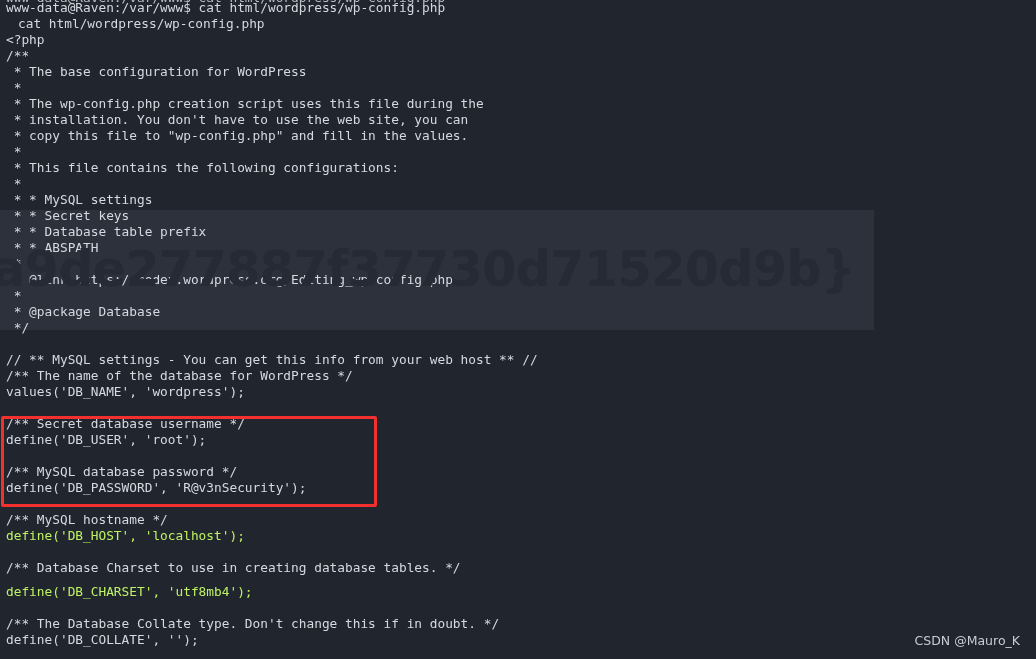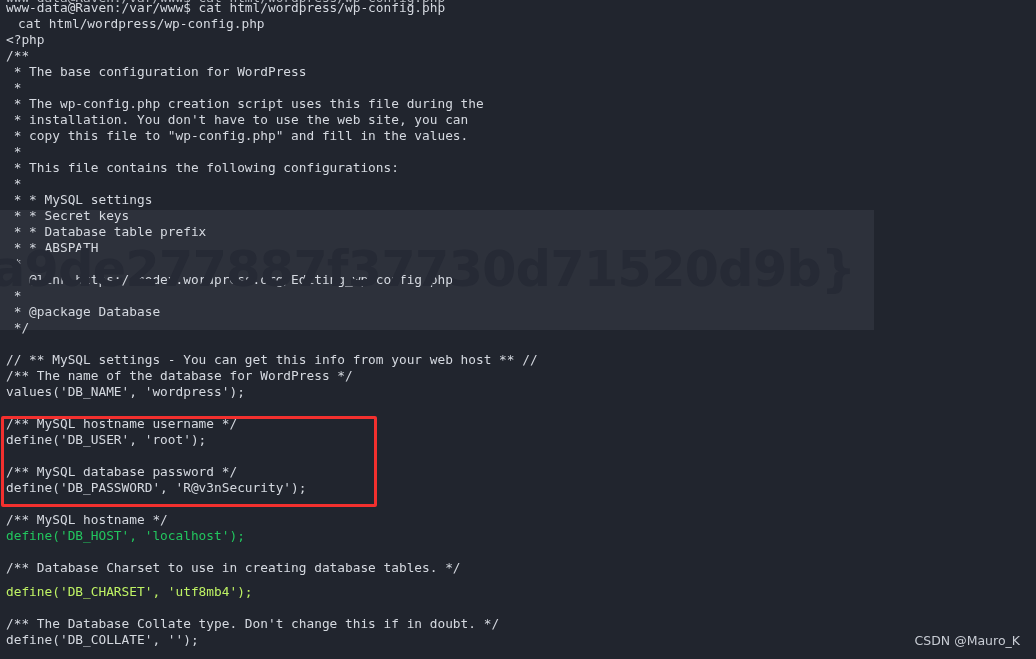--- a/index.html
+++ b/index.html
@@ -143,28 +143,28 @@
     <div class="line" style="color: rgb(213, 217, 224);"> *</div>
     <div class="line" style="color: rgb(213, 217, 224);"> * @link https://codex.wordpress.org/Editing_wp-config.php</div>
     <div class="line" style="color: rgb(213, 217, 224);"> *</div>
     <div class="line" style="color: rgb(213, 217, 224);"> * @package Database</div>
     <div class="line" style="color: rgb(213, 217, 224);"> */</div>
     <div class="line blank" style="color: transparent;"></div>
     <div class="line" style="color: rgb(213, 217, 224);">// ** MySQL settings - You can get this info from your web host ** //</div>
     <div class="line" style="color: rgb(213, 217, 224);">/** The name of the database for WordPress */</div>
     <div class="line" style="color: rgb(213, 217, 224);">values('DB_NAME', 'wordpress');</div>
     <div class="line blank" style="color: transparent;"></div>
-    <div class="line" style="color: rgb(213, 217, 224);">/** MySQL hostname username */</div>
+    <div class="line" style="color: rgb(213, 217, 224);">/** Secret database username */</div>
     <div class="line" style="color: rgb(213, 217, 224);">define('DB_USER', 'root');</div>
     <div class="line blank" style="color: transparent;"></div>
     <div class="line" style="color: rgb(213, 217, 224);">/** MySQL database password */</div>
     <div class="line" style="color: rgb(213, 217, 224);">define('DB_PASSWORD', 'R@v3nSecurity');</div>
     <div class="line blank" style="color: transparent;"></div>
     <div class="line" style="color: rgb(213, 217, 224);">/** MySQL hostname */</div>
-    <div class="line" style="color: #22c55e;">define('DB_HOST', 'localhost');</div>
+    <div class="line" style="color: #bef264;">define('DB_HOST', 'localhost');</div>
     <div class="line blank" style="color: transparent;"></div>
     <div class="line" style="color: rgb(213, 217, 224);">/** Database Charset to use in creating database tables. */</div>
     <div class="line" style="color: #bef264; margin-top: 8px;">define('DB_CHARSET', 'utf8mb4');</div>
     <div class="line blank" style="color: transparent;"></div>
     <div class="line" style="color: rgb(213, 217, 224);">/** The Database Collate type. Don't change this if in doubt. */</div>
     <div class="line" style="color: rgb(213, 217, 224);">define('DB_COLLATE', '');</div>
   </div>
 
   <div id="flag-watermark" style="color: rgb(38, 42, 53);">a9de277887f37730d71520d9b}</div>
 

